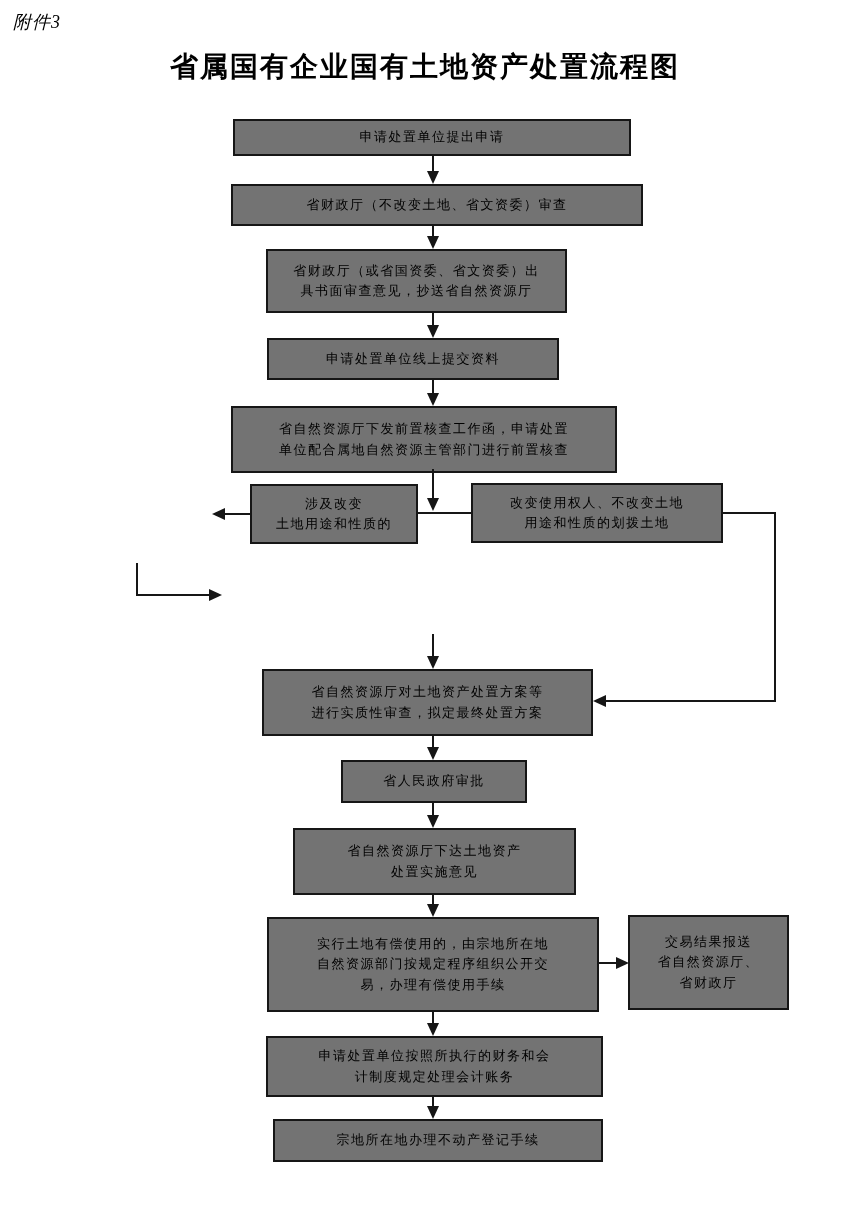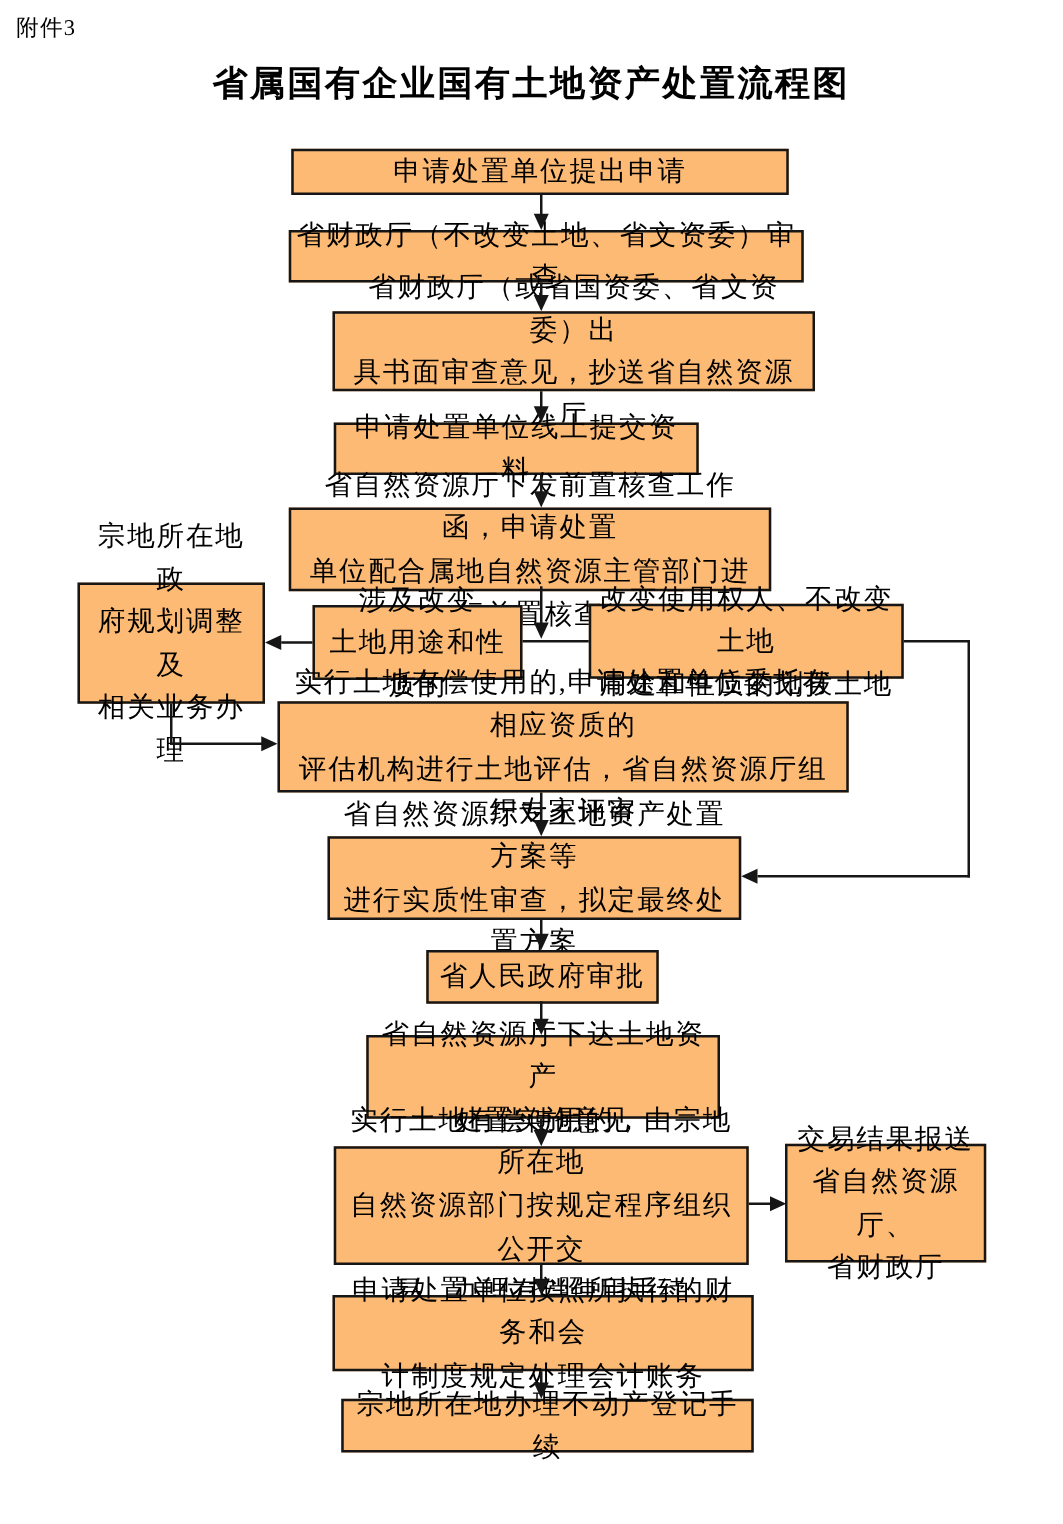--- a/index.html
+++ b/index.html
@@ -12,41 +12,42 @@
     color: #000000;
     font-family: "Liberation Serif", "DejaVu Serif", serif;
     overflow: hidden;
   }
   .attachment {
     position: absolute;
     left: 13px;
     top: 10px;
     font-size: 18px;
     letter-spacing: 1px;
+    font-style: italic;
   }
   .title {
     position: absolute;
     left: 0;
     top: 48px;
     width: 100%;
     text-align: center;
     font-size: 28px;
     font-weight: bold;
     letter-spacing: 2px;
   }
   .node {
     position: absolute;
     border: 2px solid #161616;
-    background: #fdba74;
+    background: #737373;
     display: flex;
     align-items: center;
     justify-content: center;
     text-align: center;
     white-space: pre-line;
-    font-size: 22px;
+    font-size: 13px;
     letter-spacing: 1.5px;
     line-height: 1.55;
     padding: 2px 4px;
   }
   .vline, .hline { position: absolute; background: #161616; }
   .vline { width: 2px; }
   .hline { height: 2px; }
   .arr-d {
     position: absolute; width: 0; height: 0;
     border-left: 6px solid transparent;
@@ -71,40 +72,35 @@
 
 <div class="page">
 
   <div class="attachment">附件3</div>
   <div class="title">省属国有企业国有土地资产处置流程图</div>
 
   <div class="node" style="left:233px;top:119px;width:398px;height:37px">申请处置单位提出申请</div>
 
   <div class="node" style="left:231px;top:184px;width:412px;height:42px">省财政厅（不改变土地、省文资委）审查</div>
 
-  <div class="node" style="left:266px;top:249px;width:386px;height:64px">省财政厅（或省国资委、省文资委）出
+  <div class="node" style="left:266px;top:249px;width:301px;height:64px">省财政厅（或省国资委、省文资委）出
 具书面审查意见，抄送省自然资源厅</div>
 
   <div class="node" style="left:267px;top:338px;width:292px;height:42px">申请处置单位线上提交资料</div>
 
   <div class="node" style="left:231px;top:406px;width:386px;height:67px">省自然资源厅下发前置核查工作函，申请处置
 单位配合属地自然资源主管部门进行前置核查</div>
 
-  <div class="node" style="left:62px;top:466px;width:150px;height:97px">宗地所在地政
-府规划调整及
-相关业务办理</div>
 
   <div class="node" style="left:250px;top:484px;width:168px;height:60px">涉及改变
 土地用途和性质的</div>
 
   <div class="node" style="left:471px;top:483px;width:252px;height:60px">改变使用权人、不改变土地
 用途和性质的划拨土地</div>
 
-  <div class="node" style="left:222px;top:561px;width:457px;height:73px">实行土地有偿使用的,申请处置单位委托有相应资质的
-评估机构进行土地评估，省自然资源厅组织专家评审</div>
 
   <div class="node" style="left:262px;top:669px;width:331px;height:67px">省自然资源厅对土地资产处置方案等
 进行实质性审查，拟定最终处置方案</div>
 
   <div class="node" style="left:341px;top:760px;width:186px;height:43px">省人民政府审批</div>
 
   <div class="node" style="left:293px;top:828px;width:283px;height:67px">省自然资源厅下达土地资产
 处置实施意见</div>
 
   <div class="node" style="left:267px;top:917px;width:332px;height:95px">实行土地有偿使用的，由宗地所在地

